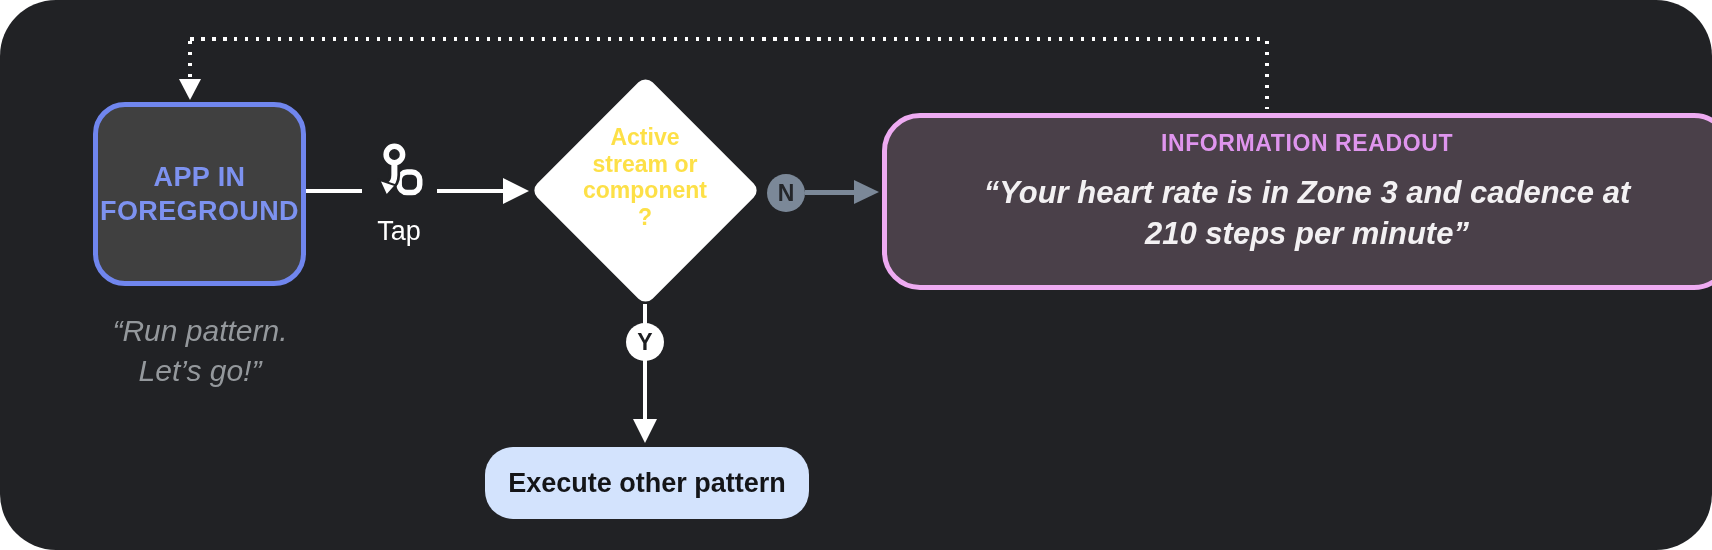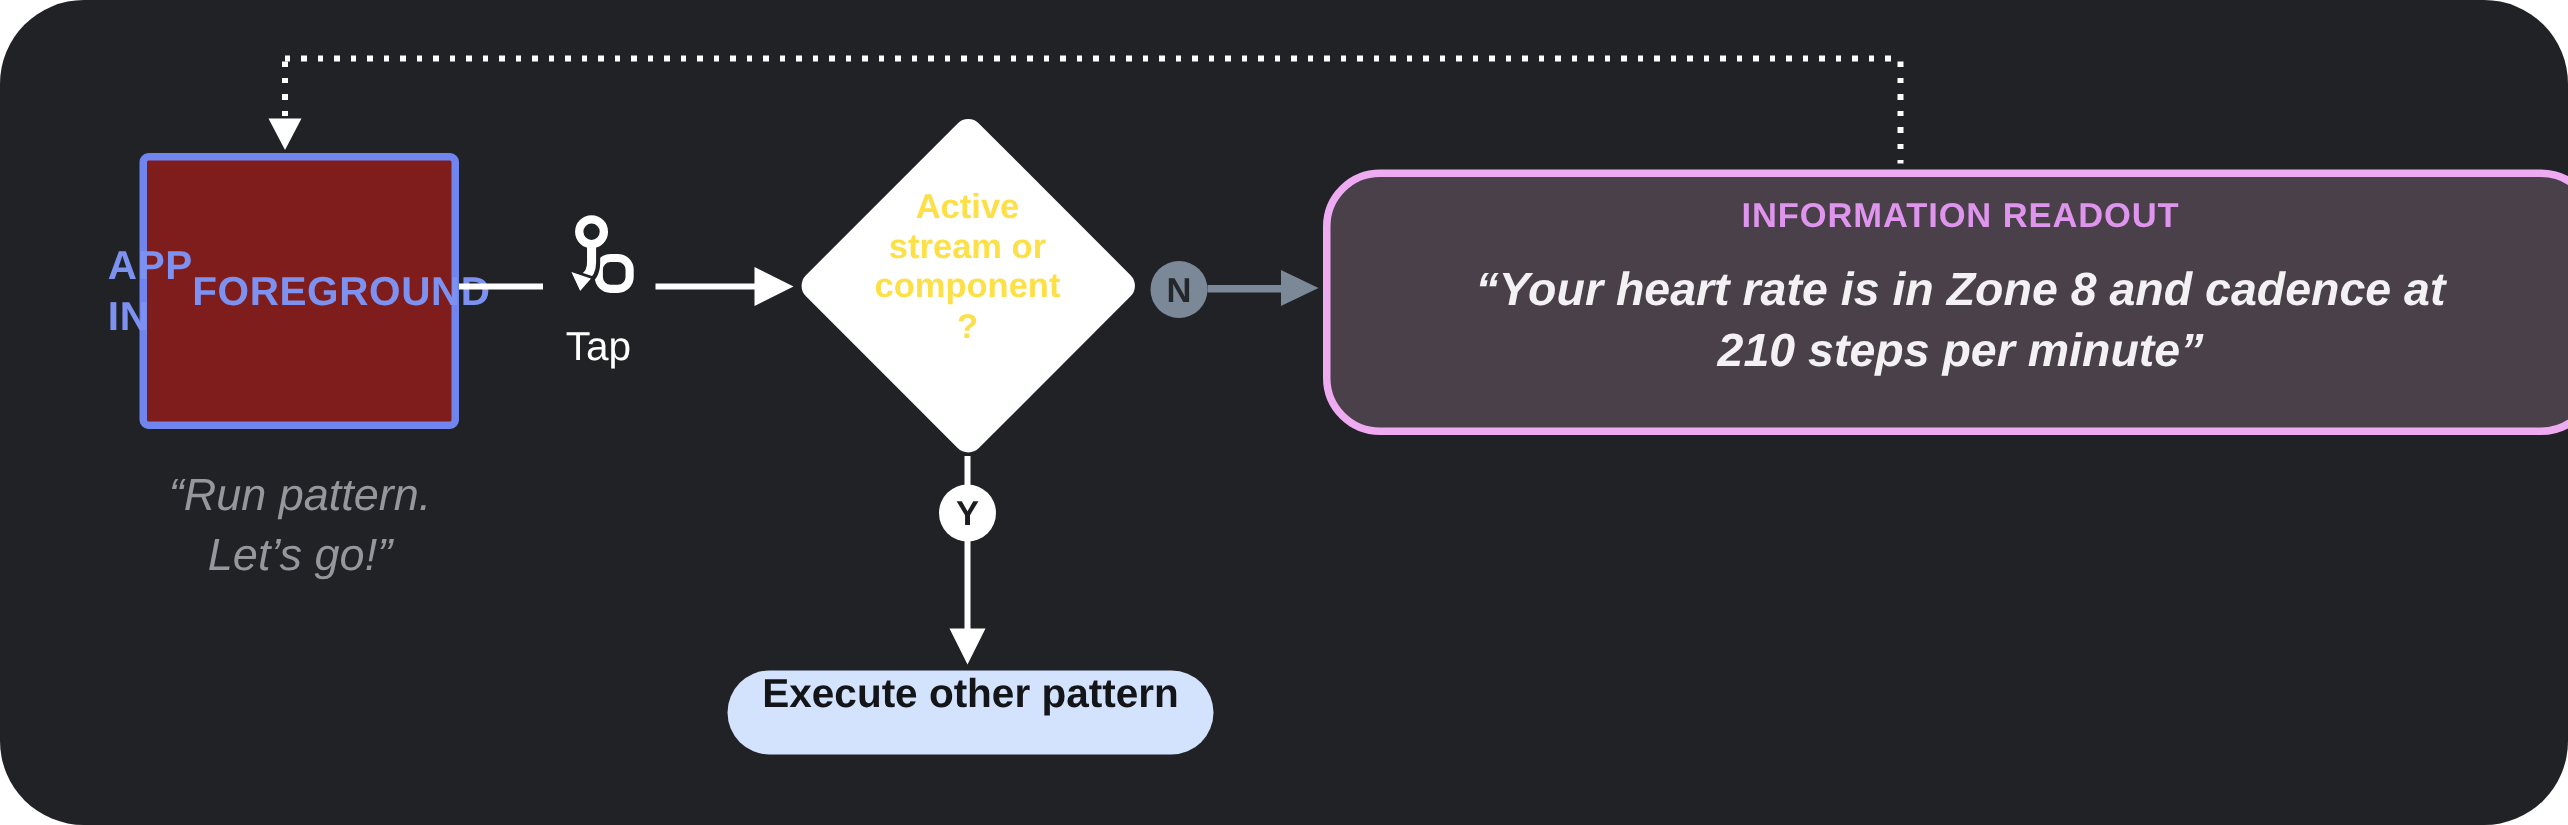--- a/index.html
+++ b/index.html
@@ -20,22 +20,22 @@
   .line-h{position:absolute;height:4px;background:#fff;}
   .line-v{position:absolute;width:4px;background:#fff;}
   .ah-down-w{position:absolute;width:0;height:0;border-left:11px solid transparent;
              border-right:11px solid transparent;border-top:21px solid #fff;}
   .ah-right-w{position:absolute;width:0;height:0;border-top:13px solid transparent;
               border-bottom:13px solid transparent;border-left:26px solid #fff;}
   .ah-right-s{position:absolute;width:0;height:0;border-top:12px solid transparent;
               border-bottom:12px solid transparent;border-left:25px solid #7b8898;}
 
   
-  .app-box{position:absolute;left:93px;top:102px;width:213px;height:184px;border-radius:6px;
-           border:5px solid #7086ee;background:#7f1d1d;display:flex;flex-direction:row;
+  .app-box{position:absolute;left:93px;top:102px;width:213px;height:184px;border-radius:32px;
+           border:5px solid #7086ee;background:#404040;display:flex;flex-direction:column;
            align-items:center;justify-content:center;box-sizing:border-box;}
   .app-box div{color:#7d92f0;font-weight:bold;font-size:27px;line-height:34px;letter-spacing:.4px;}
   .app-caption{position:absolute;left:50px;top:311px;width:300px;text-align:center;
                font-style:italic;font-size:30px;line-height:40px;color:#94989c;}
 
   
   .tap-icon{position:absolute;left:369px;top:143px;width:58px;height:58px;}
   .tap-label{position:absolute;left:356px;top:216px;width:86px;text-align:center;
              color:#fff;font-weight:normal;font-size:27px;}
 
@@ -53,22 +53,22 @@
 
   
   .readout{position:absolute;left:882px;top:113px;width:850px;height:177px;border-radius:38px;
            border:5px solid #eeabf2;background:#4a4049;box-sizing:border-box;
            display:flex;flex-direction:column;align-items:center;padding-top:12px;}
   .readout-title{color:#df95ee;font-weight:bold;font-size:23px;letter-spacing:.6px;}
   .readout-quote{margin-top:15px;text-align:center;color:#f3f1f3;font-weight:bold;
                  font-style:italic;font-size:31px;line-height:41px;}
 
   
-  .pill{position:absolute;left:485px;top:447px;width:324px;height:56px;border-radius:28px;
-        background:#d3e3fd;display:flex;justify-content:center;
+  .pill{position:absolute;left:485px;top:447px;width:324px;height:72px;border-radius:28px;
+        background:#d3e3fd;display:flex;align-items:center;justify-content:center;
         color:#141518;font-weight:bold;font-size:27px;}
 </style>
 </head>
 <body>
 
 <div class="stage">
   <div class="board">
 
     <div class="dot-h dotted-top"></div>
     <div class="dot-v dotted-left"></div>
@@ -108,21 +108,21 @@
 
     <div class="badge badge-n">
       <span>N</span>
     </div>
     <div class="line-h" style="left:805px;top:190px;height:5px;width:52px;background:#7b8898;"></div>
     <div class="ah-right-s" style="left:854px;top:180px;"></div>
 
     <div class="readout">
       <div class="readout-title">INFORMATION READOUT</div>
       <div class="readout-quote">
-        <div>“Your heart rate is in Zone 8 and cadence at</div>
+        <div>“Your heart rate is in Zone 3 and cadence at</div>
         <div>210 steps per minute”</div>
       </div>
     </div>
 
     <div class="line-v" style="left:643px;top:304px;height:20px;"></div>
     <div class="badge badge-y">
       <span>Y</span>
     </div>
     <div class="line-v" style="left:643px;top:360px;height:61px;"></div>
     <div class="ah-down-w" style="left:633px;top:419px;border-left-width:12px;border-right-width:12px;border-top-width:24px;"></div>

